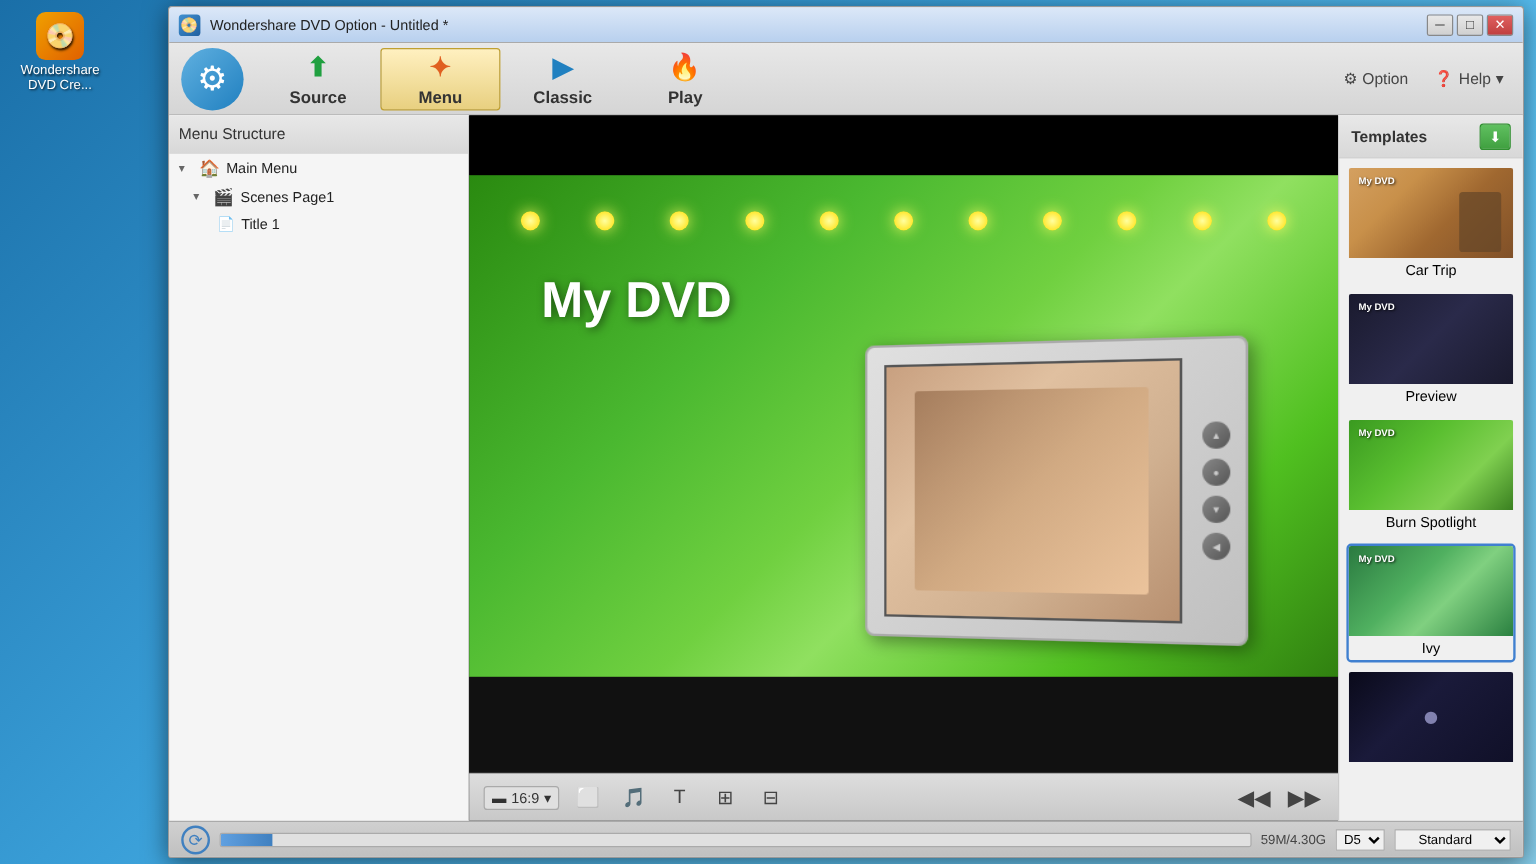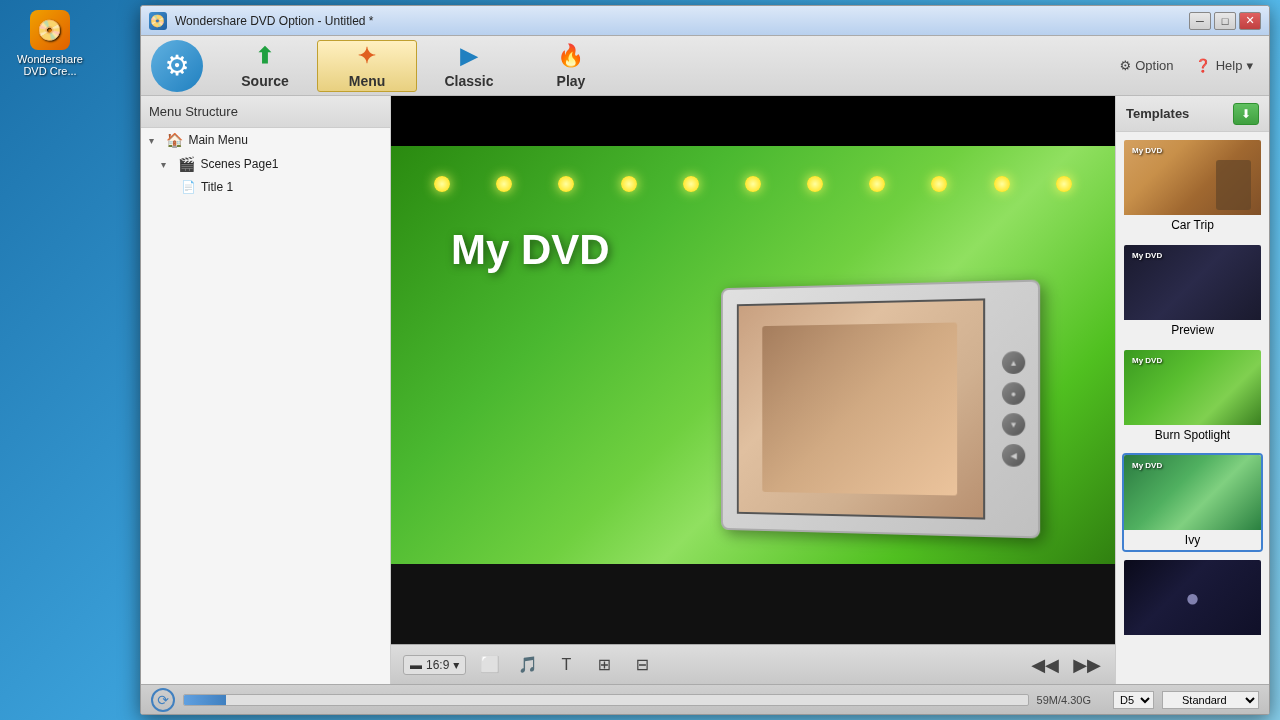--- a/index.html
+++ b/index.html
@@ -526,21 +526,20 @@
     }
     .status-info {
       font-size: 11px;
       color: #444;
       margin-left: auto;
     }
     .status-disc-select {
       display: flex;
       align-items: flex-end;
       gap: 4px;
-      margin-left: 14px;
     }
     .status-disc-select select {
       font-size: 11px;
       padding: 1px 2px;
       border: 1px solid #aaa;
       background: #f0f0f0;
     }
   </style>
 </head>
 <body>

